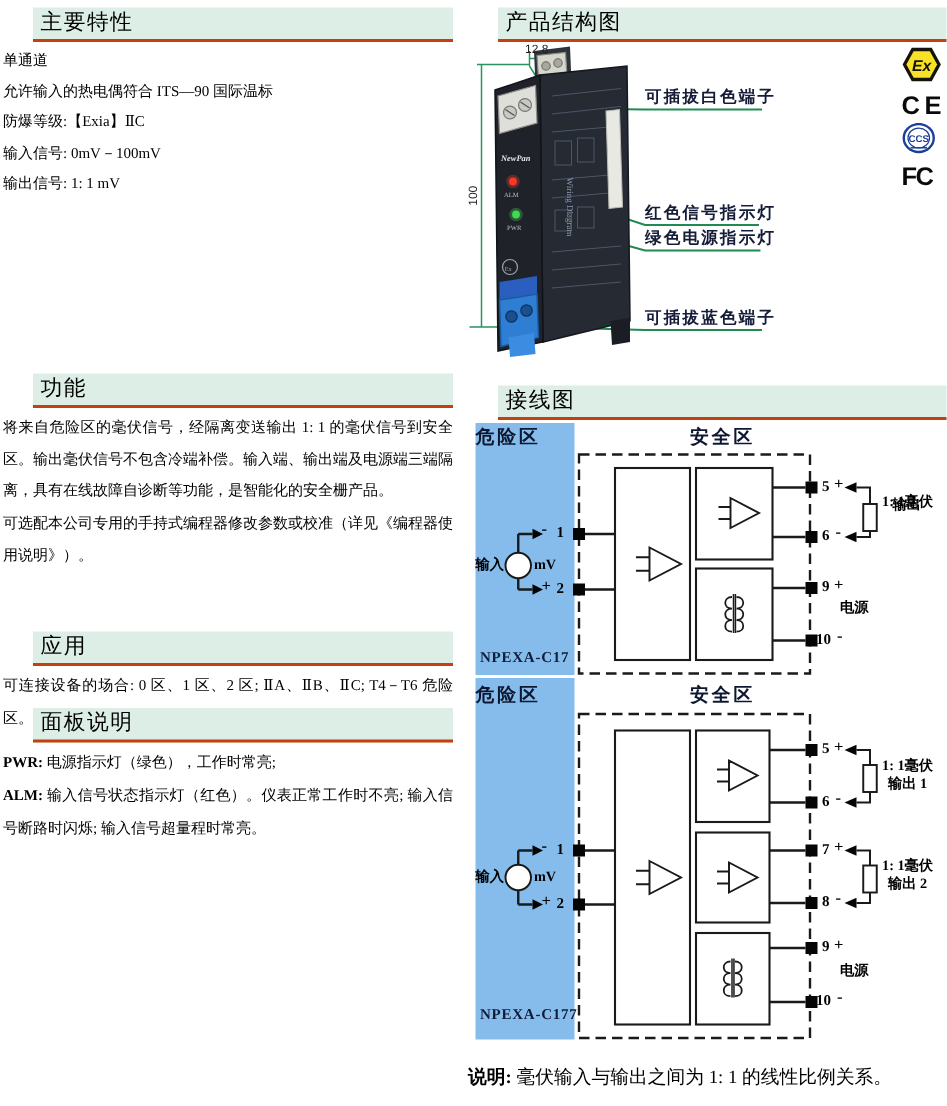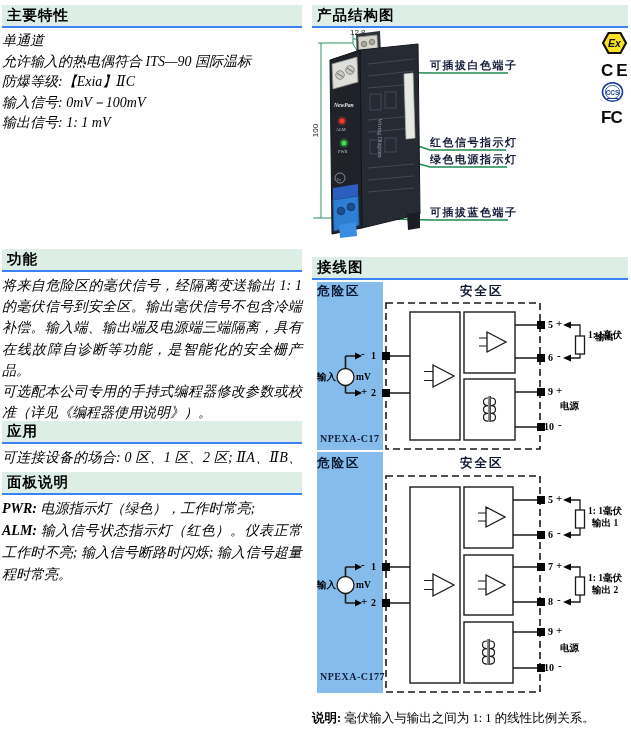--- a/index.html
+++ b/index.html
@@ -4,25 +4,26 @@
 <style>
   * { box-sizing: border-box; }
   html,body { margin:0; padding:0; }
   body {
     width:631px; height:737px; position:relative; background:#ffffff;
     font-family:"Liberation Serif","DejaVu Serif",serif; color:#000;
     overflow:hidden;
   }
   .sec { position:absolute; }
   .sec-h {
-    background:#dceee6; border-bottom:2px solid #3b82f6;
-    font-weight:bold; font-size:14.5px; line-height:19px; padding:1px 5px;
+    background:#dceee6; border-bottom:2px solid #c2410c;
+    font-weight:normal; font-size:14.5px; line-height:19px; padding:1px 5px;
     letter-spacing:1px;
+    margin-left:20px;
   }
-  .sec-body { font-size:14px; text-align:justify; padding-top:3px;font-style:italic; }
+  .sec-body { font-size:10px; text-align:justify; padding-top:3px; }
   .sec-body p { margin:0; }
   .lh-feat p { line-height:20.6px; }
   .lh-func p { line-height:21.2px; }
   .lh-app  p { line-height:21.5px; }
   .lh-pan  p { line-height:22px; }
   b.inl { font-family:"Liberation Serif",serif; }
 
   
   #figure { position:absolute; left:312px; top:28px; width:319px; height:192px; }
   #figure svg { position:absolute; left:0; top:0; }

